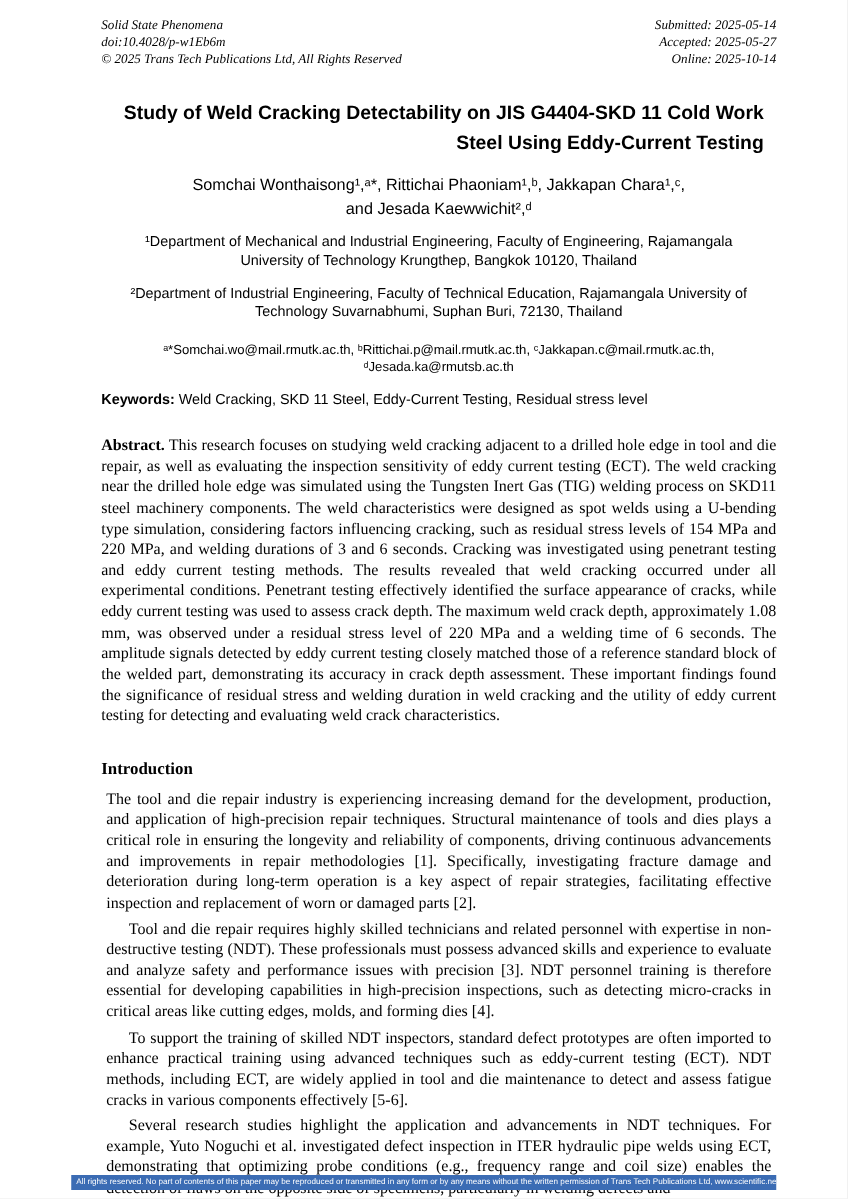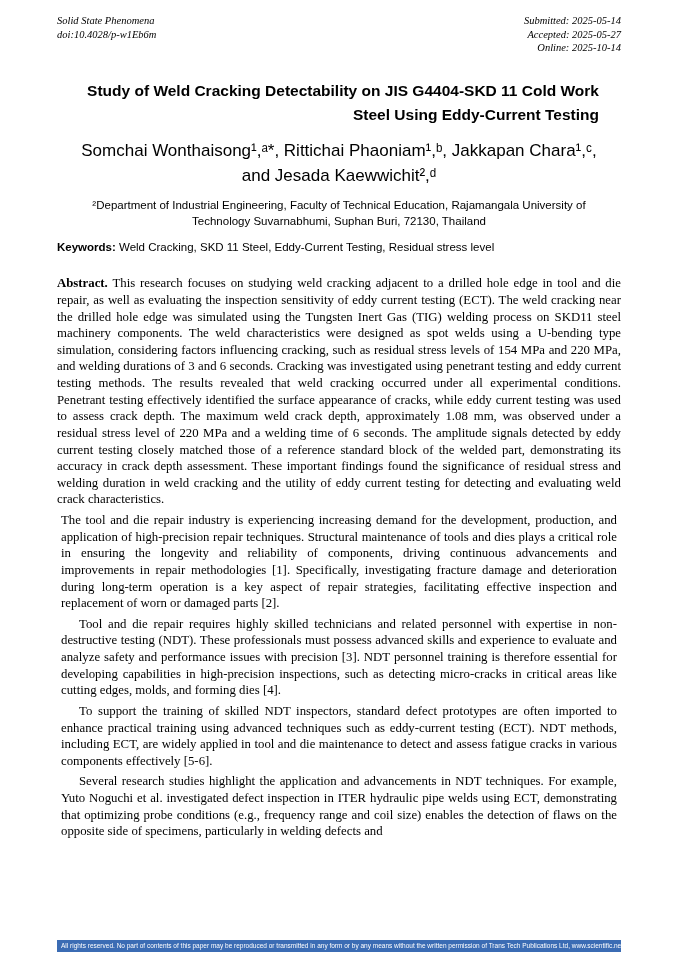--- a/index.html
+++ b/index.html
@@ -3,21 +3,21 @@
 <meta charset="utf-8">
 <style>
   html, body { margin: 0; padding: 0; background: #e8e8e8; }
   .page {
     position: relative;
     width: 678px;
     height: 959px;
     margin: 0 auto;
     background: #ffffff;
     box-sizing: border-box;
-    padding: 14px 57px 0 57px;
+    padding: 14px 57px 0 81px;
     font-family: "Liberation Serif", serif;
     color: #000000;
     overflow: hidden;
   }
   
   .jheader {
     display: flex;
     justify-content: space-between;
     font-size: 10.5px;
     font-style: italic;
@@ -30,21 +30,21 @@
     font-family: "Liberation Sans", sans-serif;
     font-weight: bold;
     font-size: 15.5px;
     text-align: right;
     line-height: 1.55;
     margin: 24px auto 0 auto;
     max-width: 520px;
   }
   .authors {
     font-family: "Liberation Sans", sans-serif;
-    font-size: 17px;
+    font-size: 13px;
     text-align: center;
     line-height: 1.45;
     margin-top: 12px;
   }
   .affiliation {
     font-family: "Liberation Sans", sans-serif;
     font-size: 11.5px;
     text-align: center;
     line-height: 1.35;
     margin: 10px auto 0 auto;
@@ -101,48 +101,55 @@
 </style>
 </head>
 <body>
 
 <div class="page">
 
   <div class="jheader">
     <div class="left">
       <div>Solid State Phenomena</div>
       <div>doi:10.4028/p-w1Eb6m</div>
+      <div>© 2025 Trans Tech Publications Ltd, All Rights Reserved</div>
     </div>
     <div class="right">
       <div>Submitted: 2025-05-14</div>
       <div>Accepted: 2025-05-27</div>
       <div>Online: 2025-10-14</div>
     </div>
   </div>
 
   <div class="title">Study of Weld Cracking Detectability on JIS G4404-SKD 11 Cold Work Steel Using Eddy-Current Testing</div>
 
   <div class="authors">
     <div>Somchai Wonthaisong¹,ᵃ*, Rittichai Phaoniam¹,ᵇ, Jakkapan Chara¹,ᶜ,</div>
     <div>and Jesada Kaewwichit²,ᵈ</div>
   </div>
 
+  <div class="affiliation">¹Department of Mechanical and Industrial Engineering, Faculty of Engineering, Rajamangala University of Technology Krungthep, Bangkok 10120, Thailand</div>
   <div class="affiliation">²Department of Industrial Engineering, Faculty of Technical Education, Rajamangala University of Technology Suvarnabhumi, Suphan Buri, 72130, Thailand</div>
 
+  <div class="emails">
+    <div>ᵃ*Somchai.wo@mail.rmutk.ac.th, ᵇRittichai.p@mail.rmutk.ac.th, ᶜJakkapan.c@mail.rmutk.ac.th,</div>
+    <div>ᵈJesada.ka@rmutsb.ac.th</div>
+  </div>
 
   <div class="keywords">
     <span class="bold">Keywords:</span>
     <span>Weld Cracking, SKD 11 Steel, Eddy-Current Testing, Residual stress level</span>
   </div>
 
   <p class="abstract">
     <span class="bold">Abstract.</span>
     <span>This research focuses on studying weld cracking adjacent to a drilled hole edge in tool and die repair, as well as evaluating the inspection sensitivity of eddy current testing (ECT). The weld cracking near the drilled hole edge was simulated using the Tungsten Inert Gas (TIG) welding process on SKD11 steel machinery components. The weld characteristics were designed as spot welds using a U-bending type simulation, considering factors influencing cracking, such as residual stress levels of 154 MPa and 220 MPa, and welding durations of 3 and 6 seconds. Cracking was investigated using penetrant testing and eddy current testing methods. The results revealed that weld cracking occurred under all experimental conditions. Penetrant testing effectively identified the surface appearance of cracks, while eddy current testing was used to assess crack depth. The maximum weld crack depth, approximately 1.08 mm, was observed under a residual stress level of 220 MPa and a welding time of 6 seconds. The amplitude signals detected by eddy current testing closely matched those of a reference standard block of the welded part, demonstrating its accuracy in crack depth assessment. These important findings found the significance of residual stress and welding duration in weld cracking and the utility of eddy current testing for detecting and evaluating weld crack characteristics.</span>
   </p>
 
+  <div class="section-heading">Introduction</div>
 
   <p class="body-par">The tool and die repair industry is experiencing increasing demand for the development, production, and application of high-precision repair techniques. Structural maintenance of tools and dies plays a critical role in ensuring the longevity and reliability of components, driving continuous advancements and improvements in repair methodologies [1]. Specifically, investigating fracture damage and deterioration during long-term operation is a key aspect of repair strategies, facilitating effective inspection and replacement of worn or damaged parts [2].</p>
   <p class="body-par indent">Tool and die repair requires highly skilled technicians and related personnel with expertise in non-destructive testing (NDT). These professionals must possess advanced skills and experience to evaluate and analyze safety and performance issues with precision [3]. NDT personnel training is therefore essential for developing capabilities in high-precision inspections, such as detecting micro-cracks in critical areas like cutting edges, molds, and forming dies [4].</p>
   <p class="body-par indent">To support the training of skilled NDT inspectors, standard defect prototypes are often imported to enhance practical training using advanced techniques such as eddy-current testing (ECT). NDT methods, including ECT, are widely applied in tool and die maintenance to detect and assess fatigue cracks in various components effectively [5-6].</p>
   <p class="body-par indent">Several research studies highlight the application and advancements in NDT techniques. For example, Yuto Noguchi et al. investigated defect inspection in ITER hydraulic pipe welds using ECT, demonstrating that optimizing probe conditions (e.g., frequency range and coil size) enables the detection of flaws on the opposite side of specimens, particularly in welding defects and</p>
 
   <div class="footer-bar">
     <span>All rights reserved. No part of contents of this paper may be reproduced or transmitted in any form or by any means without the written permission of Trans Tech Publications Ltd, www.scientific.net.</span>
   </div>
 

